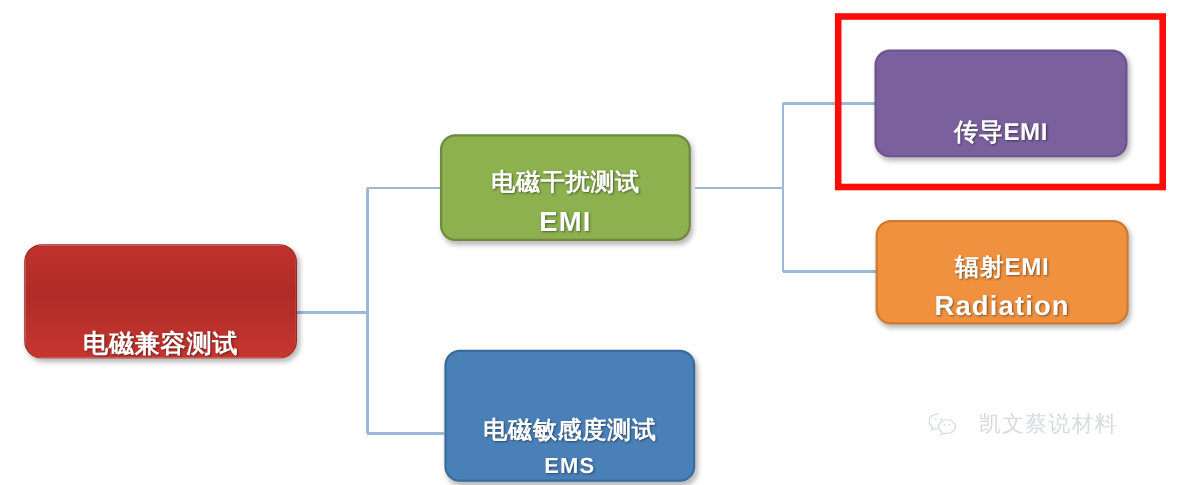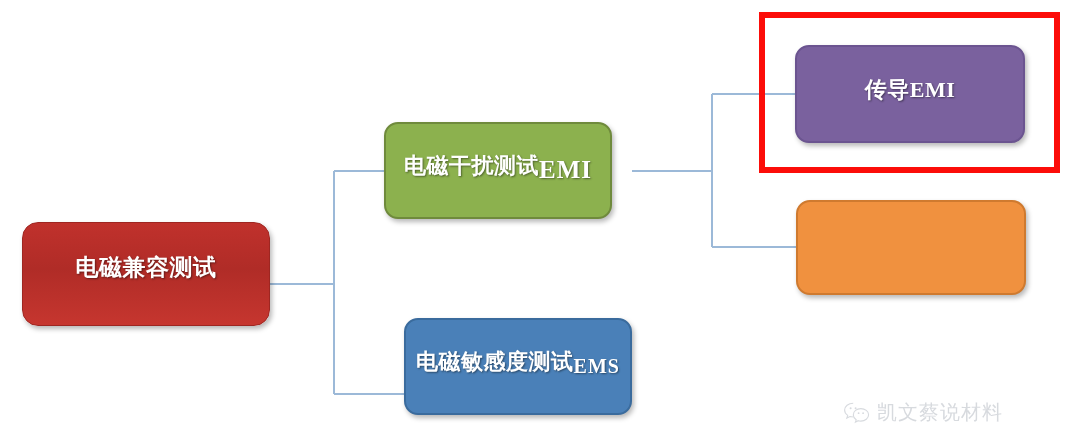--- a/index.html
+++ b/index.html
@@ -21,28 +21,27 @@
     top: 0;
     width: 1080px;
     height: 441px;
     pointer-events: none;
   }
   .node {
     position: absolute;
     box-sizing: border-box;
     border-radius: 14px;
     display: flex;
-    flex-direction: row;
+    flex-direction: column;
     align-items: center;
-    justify-content: center;
+    justify-content: flex-end;
     text-align: center;
     color: #ffffff;
     box-shadow: 2px 3px 5px rgba(0,0,0,0.28);
     overflow: hidden;
-    font-family: Liberation Serif, serif;
   }
   .node .line-cn {
     font-weight: bold;
     letter-spacing: 0.5px;
     text-shadow: 1px 1px 2px rgba(0,0,0,0.45);
     line-height: 1.15;
   }
   .node .line-en {
     font-weight: bold;
     letter-spacing: 1px;
@@ -50,35 +49,35 @@
     line-height: 1.15;
   }
 
   
   #node-emc {
     left: 22px; top: 222px; width: 248px; height: 104px;
     background: linear-gradient(180deg, #c0312c 0%, #b02c27 45%, #c6362f 100%);
     border: 1px solid #9e2621;
     border-radius: 16px;
   }
-  #node-emc .line-cn { font-size: 23px; margin-bottom: 11px; }
+  #node-emc .line-cn { font-size: 23px; }
   #node-emc .line-en { font-size: 27px; }
 
   
   #node-emi {
-    left: 384px; top: 122px; width: 228px; height: 97px;
+    left: 400px; top: 122px; width: 228px; height: 97px;
     background: #8cb14e;
     border: 2px solid #6f8a3c;
   }
   #node-emi .line-cn { font-size: 22px; margin-bottom: 10px; }
   #node-emi .line-en { font-size: 25px; }
 
   
   #node-ems {
-    left: 404px; top: 318px; width: 228px; height: 97px;
+    left: 404px; top: 318px; width: 228px; height: 120px;
     background: #4a80b8;
     border: 2px solid #3a6b9d;
   }
   #node-ems .line-cn { font-size: 22px; margin-bottom: 10px; }
   #node-ems .line-en { font-size: 20px; }
 
   
   #node-conduction {
     left: 795px; top: 45px; width: 230px; height: 98px;
     background: #7a619e;
@@ -105,23 +104,22 @@
     border: 6px solid #fc0d09;
     background: transparent;
   }
 
   
   #watermark {
     position: absolute;
     left: 843px; top: 372px;
     display: flex;
     align-items: center;
-    gap: 6px;
+    gap: 19px;
     opacity: 0.55;
-    margin-top: 27px;
   }
   #watermark .wm-text {
     font-size: 20px;
     color: #b7bcc4;
     letter-spacing: 1px;
     font-family: "DejaVu Sans", sans-serif;
   }
   #watermark svg { display: block; }
 </style>
 </head>
@@ -156,20 +154,22 @@
   <div class="node" id="node-ems">
     <div class="line-cn">电磁敏感度测试</div>
     <div class="line-en">EMS</div>
   </div>
 
   <div class="node" id="node-conduction">
     <div class="line-cn">传导EMI</div>
   </div>
 
   <div class="node" id="node-radiation">
+    <div class="line-cn">辐射EMI</div>
+    <div class="line-en">Radiation</div>
   </div>
 
   <div id="highlight-frame"></div>
 
   <div id="watermark">
     <span>
       <svg width="28" height="24" viewBox="0 0 28 24">
         <g fill="none" stroke="#b7bcc4" stroke-width="1.1">
           <path d="M10.2 2.2C5.4 2.2 1.6 5.3 1.6 9.1c0 2.1 1.2 4 3.1 5.3l-0.9 2.7 3.1-1.6c0.9 0.3 1.9 0.4 2.9 0.4"></path>
           <path d="M17.8 7.6c4.3 0 7.8 2.8 7.8 6.2 0 3.5-3.5 6.3-7.8 6.3-0.9 0-1.8-0.1-2.6-0.4l-2.8 1.5 0.8-2.4c-1.8-1.2-2.9-2.9-2.9-4.9 0-3.5 3.4-6.3 7.5-6.3z"></path>

